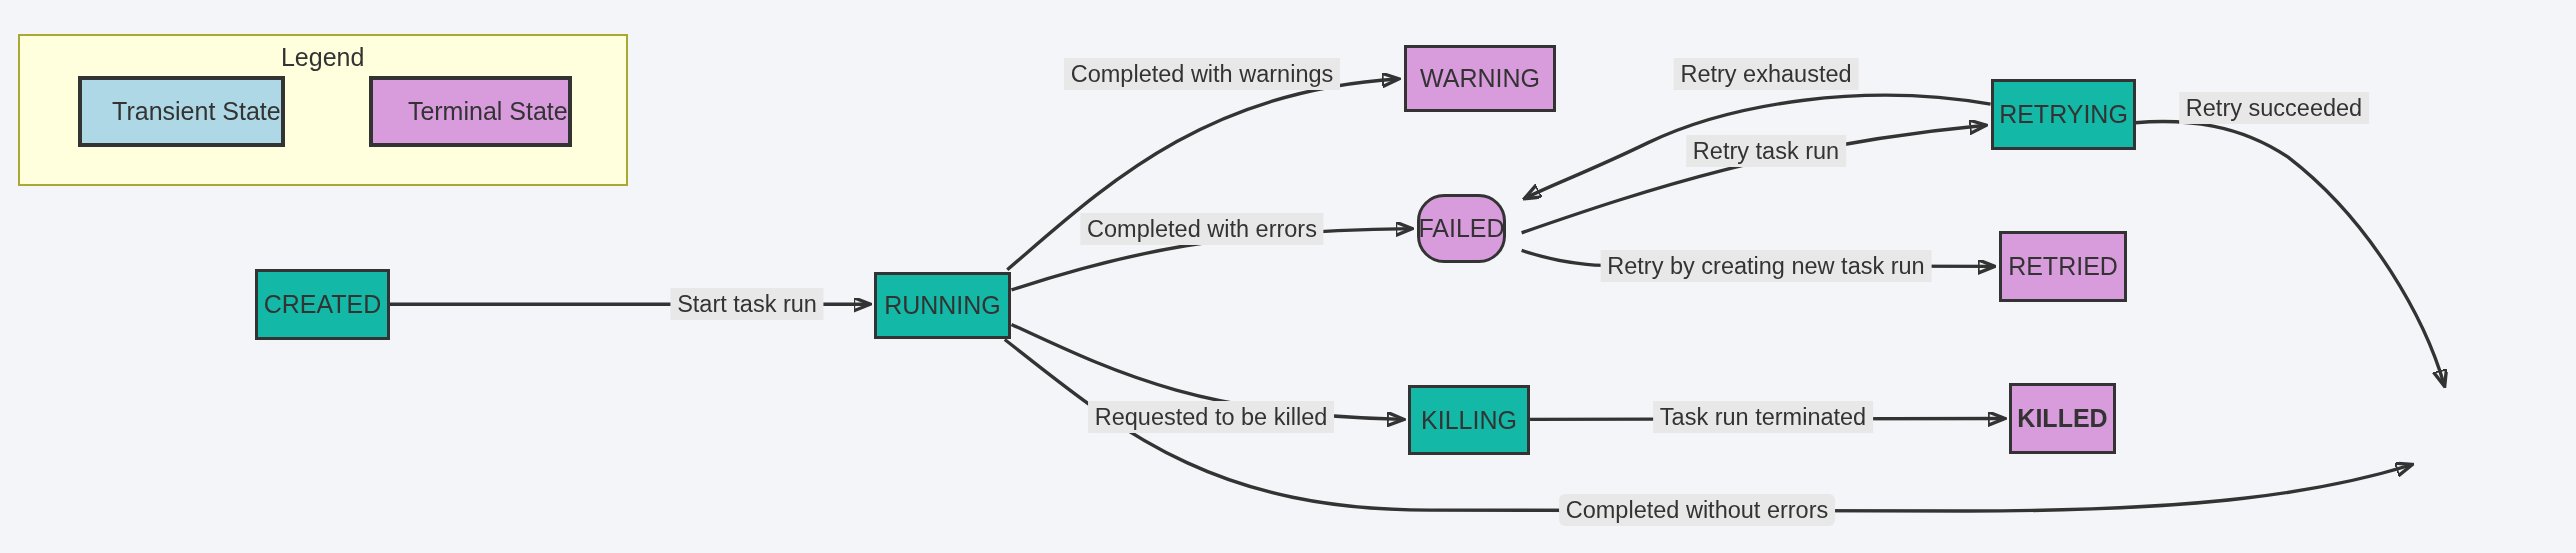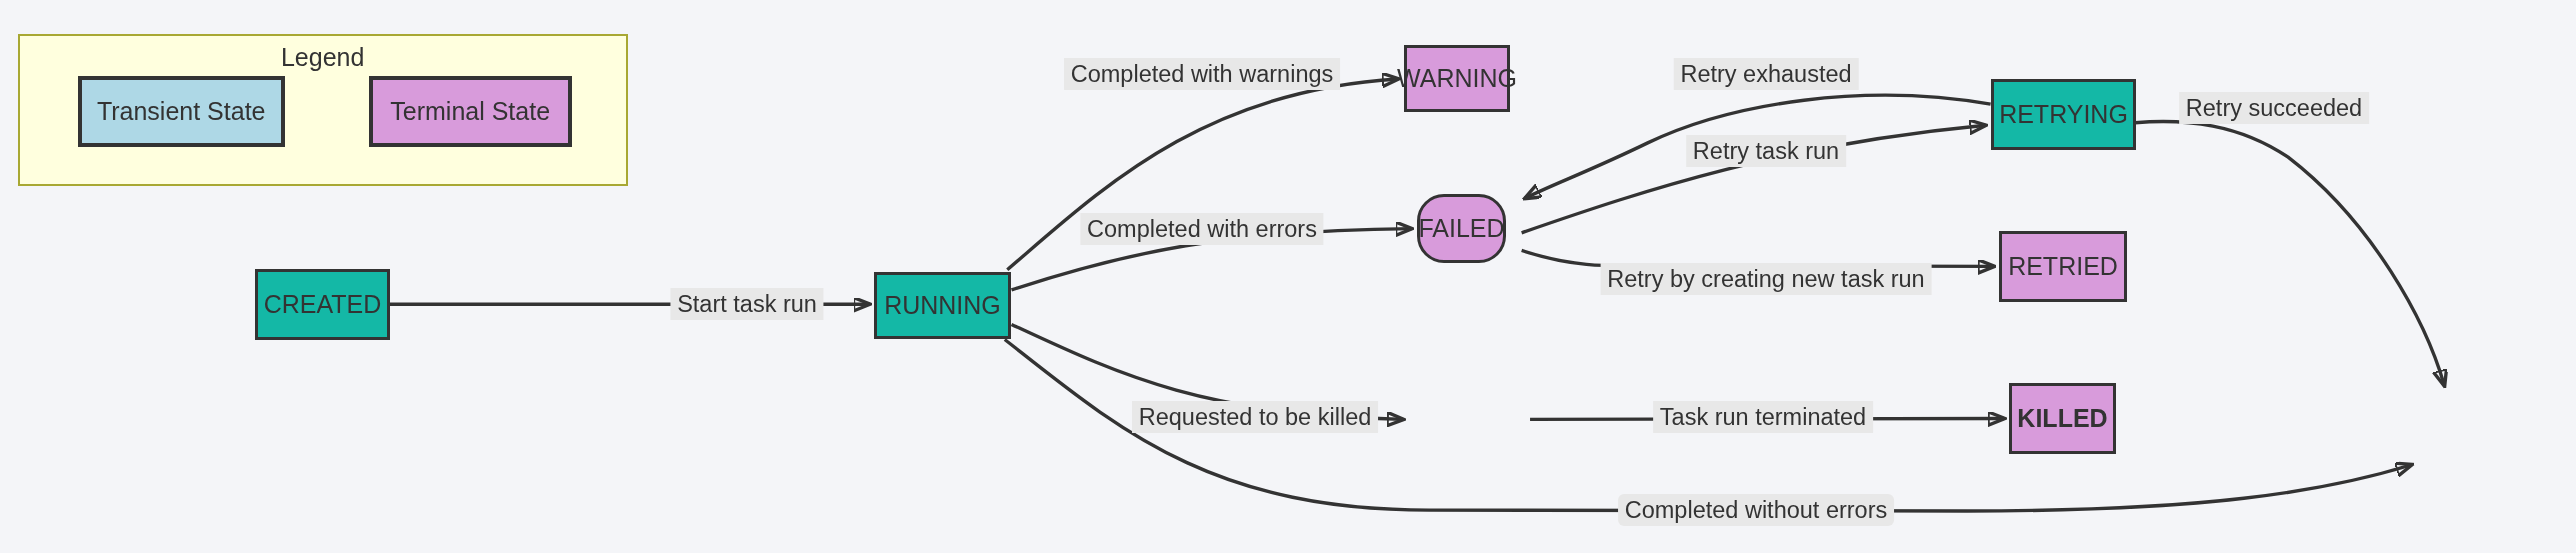--- a/index.html
+++ b/index.html
@@ -45,21 +45,21 @@
   .legend-title{
     position:absolute;
     left:0;top:6.7px;width:100%;
     text-align:center;
     font-size:25px;color:#333;
   }
   .legend-item{
     position:absolute;
     box-sizing:border-box;
     border:4.2px solid #333;
-    display:flex;align-items:center;justify-content:center;
+    display:flex;align-items:center;justify-content:flex-end;
     font-size:25px;color:#333;white-space:nowrap;
   }
   .legend-item.transient{left:58px;top:40px;width:207px;height:71px;background:#aed8e6;}
   .legend-item.terminal{left:349px;top:40px;width:203px;height:71px;background:#d89bdb;}
 </style>
 </head>
 <body>
 
 <div id="canvas">
 
@@ -90,41 +90,44 @@
       <span>Terminal State</span>
     </div>
   </div>
 
   <div class="node transient" style="left:255px;top:269px;width:135px;height:71px;">
     <span>CREATED</span>
   </div>
   <div class="node transient" style="left:874px;top:272px;width:137px;height:67px;">
     <span>RUNNING</span>
   </div>
-  <div class="node terminal" style="left:1404px;top:45px;width:106px;height:67px;">
+  <div class="node terminal" style="left:1404px;top:45px;width:152px;height:67px;">
     <span>WARNING</span>
   </div>
   <div class="node terminal" style="left:1417px;top:194px;width:89px;height:69px;border-radius:27px;">
     <span>FAILED</span>
   </div>
   <div class="node transient" style="left:1991px;top:79px;width:145px;height:71px;">
     <span>RETRYING</span>
   </div>
   <div class="node terminal" style="left:1999px;top:231px;width:128px;height:71px;">
     <span>RETRIED</span>
   </div>
+  <div class="node transient" style="left:1408px;top:385px;width:122px;height:70px;">
+    <span>KILLING</span>
+  </div>
   <div class="node terminal" style="left:2009px;top:383px;width:107px;height:71px;font-weight:bold;">
     <span>KILLED</span>
   </div>
 
   <div class="edge-label" style="left:747px;top:304px;">Start task run</div>
   <div class="edge-label" style="left:1202px;top:74px;">Completed with warnings</div>
   <div class="edge-label" style="left:1202px;top:229px;">Completed with errors</div>
   <div class="edge-label" style="left:1766px;top:74px;">Retry exhausted</div>
   <div class="edge-label" style="left:1766px;top:151px;">Retry task run</div>
-  <div class="edge-label" style="left:1766px;top:279px;">Retry by creating new task run</div>
+  <div class="edge-label" style="left:1766px;top:266px;">Retry by creating new task run</div>
   <div class="edge-label" style="left:2274px;top:108px;">Retry succeeded</div>
-  <div class="edge-label" style="left:1211px;top:417px;margin-left:44px;">Requested to be killed</div>
+  <div class="edge-label" style="left:1211px;top:417px;">Requested to be killed</div>
   <div class="edge-label" style="left:1763px;top:417px;">Task run terminated</div>
-  <div class="edge-label" style="left:1756px;top:510px;border-radius:6px;">Completed without errors</div>
+  <div class="edge-label" style="left:1697px;top:510px;border-radius:6px;">Completed without errors</div>
 
 </div>
 
 
 </body></html>

